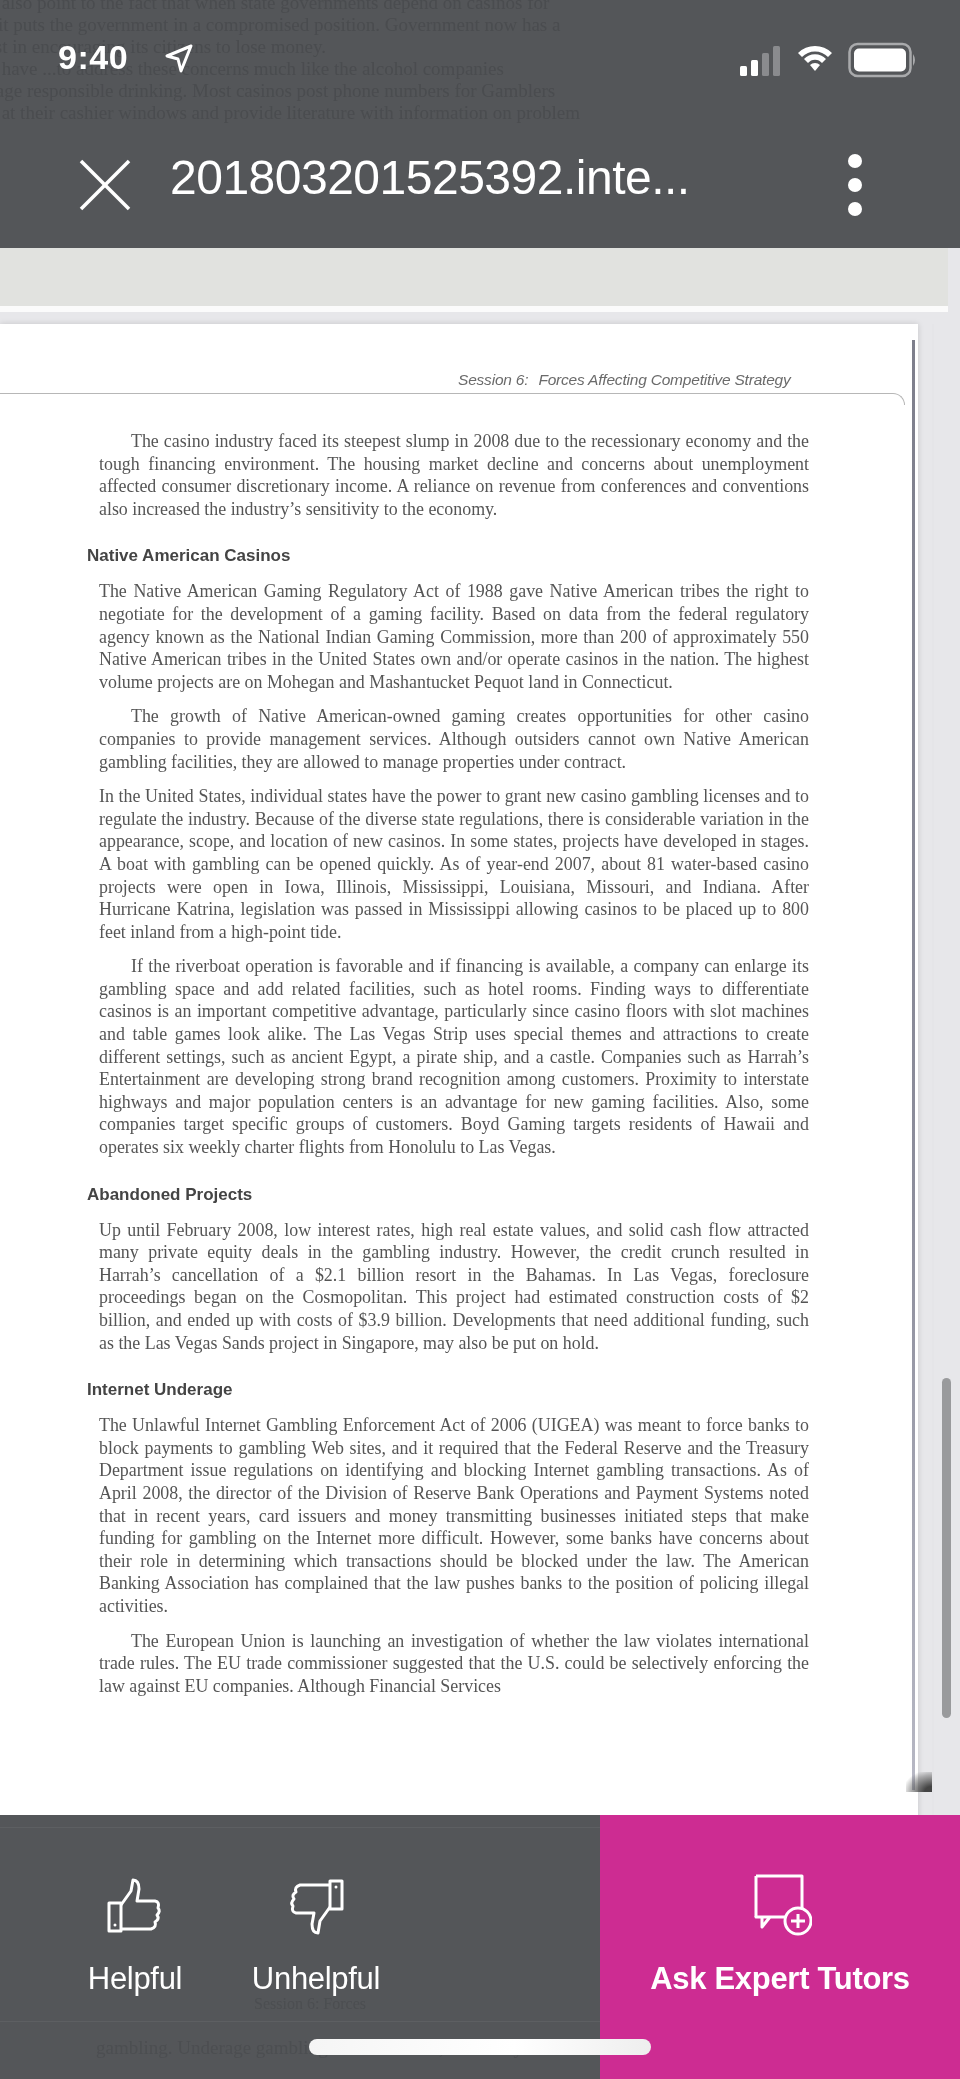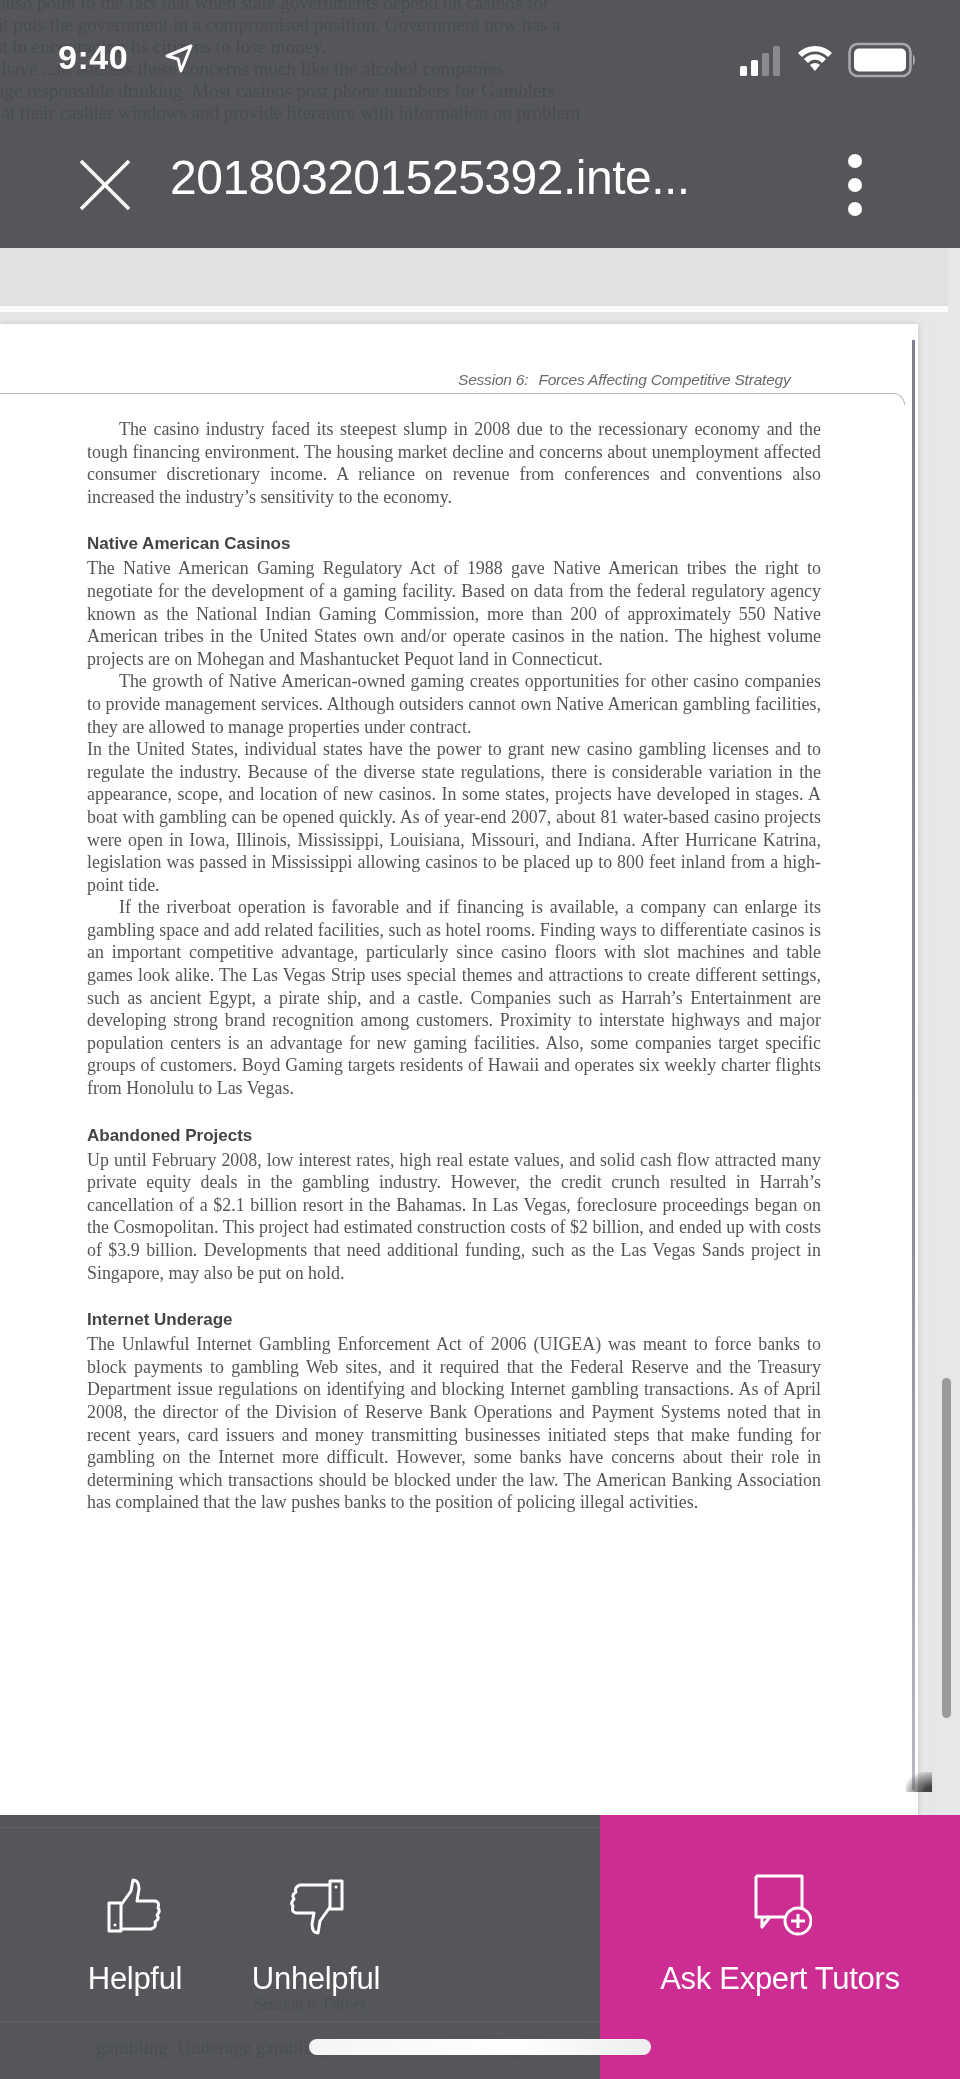--- a/index.html
+++ b/index.html
@@ -67,21 +67,21 @@
       position: absolute; left: 0; top: 393px; width: 905px; height: 12px;
       border-top: 1.5px solid #b7b7b7; border-right: 1.5px solid #b7b7b7;
       border-top-right-radius: 30px;
     }
 
     .content {
       position: absolute; left: 87px; top: 418px; width: 734px;
       font-family: "Liberation Serif", serif; font-size: 17.9px; line-height: 22.6px;
       color: #555; text-align: justify;
     }
-    .content p { margin: 0; text-align: justify; }
+    .content p { margin: 12px; text-align: justify; }
     .content p.indent { text-indent: 32px; }
     .content h2 {
       font-family: "Liberation Sans", sans-serif; font-weight: bold;
       font-size: 17px; color: #444; line-height: 24px;
       margin-top: 24px; margin-bottom: 1px;
     }
     .content h2.first { margin-top: 24px; }
 
     
     .scrollbar-thumb {
@@ -108,21 +108,21 @@
 
     .ask-tutors {
       position: absolute; left: 600px; top: 0; width: 360px; height: 264px;
       background: #cd2c92; cursor: pointer;
     }
     .action-btn { position: absolute; cursor: pointer; color: #fff; text-align: center; }
     .action-btn .icon { display: block; margin: 0 auto; }
     .action-btn .label { display: block; font-size: 31px; white-space: nowrap; letter-spacing: -0.3px; }
     .btn-helpful { left: 70px; top: 48px; width: 130px; }
     .btn-unhelpful { left: 236px; top: 48px; width: 160px; }
-    .btn-ask { left: 0; top: 48px; width: 360px; }
+    .btn-ask { left: 0; top: 48px; width: 360px; font-weight: bold; }
     .btn-helpful .icon, .btn-unhelpful .icon { width: 60px; height: 60px; margin-top: 14px; }
     .btn-ask .icon { width: 64px; height: 64px; margin-top: 10px; }
     .action-btn .label { margin-top: 24px; }
 
     .home-indicator {
       position: absolute; left: 309px; top: 2039px; width: 342px; height: 16px;
       background: linear-gradient(90deg, #f5f5f5, #ffffff 60%, #eeeeee);
       border-radius: 8px; z-index: 6;
     }
   </style>
@@ -195,20 +195,21 @@
   <p class="indent">The growth of Native American-owned gaming creates opportunities for other casino companies to provide management services. Although outsiders cannot own Native American gambling facilities, they are allowed to manage properties under contract.</p>
 
   <p>In the United States, individual states have the power to grant new casino gambling licenses and to regulate the industry. Because of the diverse state regulations, there is considerable variation in the appearance, scope, and location of new casinos. In some states, projects have developed in stages. A boat with gambling can be opened quickly. As of year-end 2007, about 81 water-based casino projects were open in Iowa, Illinois, Mississippi, Louisiana, Missouri, and Indiana. After Hurricane Katrina, legislation was passed in Mississippi allowing casinos to be placed up to 800 feet inland from a high-point tide.</p>
   <p class="indent">If the riverboat operation is favorable and if financing is available, a company can enlarge its gambling space and add related facilities, such as hotel rooms. Finding ways to differentiate casinos is an important competitive advantage, particularly since casino floors with slot machines and table games look alike. The Las Vegas Strip uses special themes and attractions to create different settings, such as ancient Egypt, a pirate ship, and a castle. Companies such as Harrah’s Entertainment are developing strong brand recognition among customers. Proximity to interstate highways and major population centers is an advantage for new gaming facilities. Also, some companies target specific groups of customers. Boyd Gaming targets residents of Hawaii and operates six weekly charter flights from Honolulu to Las Vegas.</p>
 
   <h2>Abandoned Projects</h2>
   <p>Up until February 2008, low interest rates, high real estate values, and solid cash flow attracted many private equity deals in the gambling industry. However, the credit crunch resulted in Harrah’s cancellation of a $2.1 billion resort in the Bahamas. In Las Vegas, foreclosure proceedings began on the Cosmopolitan. This project had estimated construction costs of $2 billion, and ended up with costs of $3.9 billion. Developments that need additional funding, such as the Las Vegas Sands project in Singapore, may also be put on hold.</p>
 
   <h2>Internet Underage</h2>
   <p>The Unlawful Internet Gambling Enforcement Act of 2006 (UIGEA) was meant to force banks to block payments to gambling Web sites, and it required that the Federal Reserve and the Treasury Department issue regulations on identifying and blocking Internet gambling transactions. As of April 2008, the director of the Division of Reserve Bank Operations and Payment Systems noted that in recent years, card issuers and money transmitting businesses initiated steps that make funding for gambling on the Internet more difficult. However, some banks have concerns about their role in determining which transactions should be blocked under the law. The American Banking Association has complained that the law pushes banks to the position of policing illegal activities.</p>
+  <p class="indent">The European Union is launching an investigation of whether the law violates international trade rules. The EU trade commissioner suggested that the U.S. could be selectively enforcing the law against EU companies. Although Financial Services</p>
 </div>
 
 <div class="scrollbar-thumb"></div>
 
 <div class="bottom-bar">
   <div class="bottom-left">
     <div class="bottom-ghost">
       <div class="gline"></div>
       <div class="g1">Session 6:   Forces</div>
       <div class="gline2"></div>

